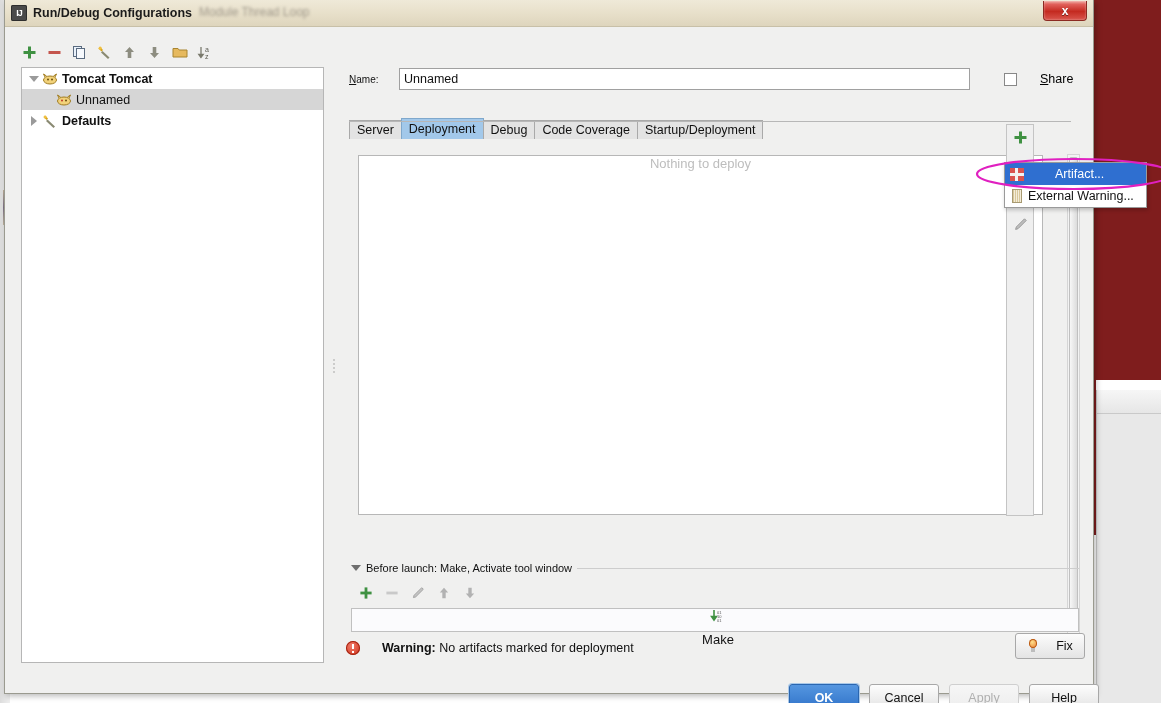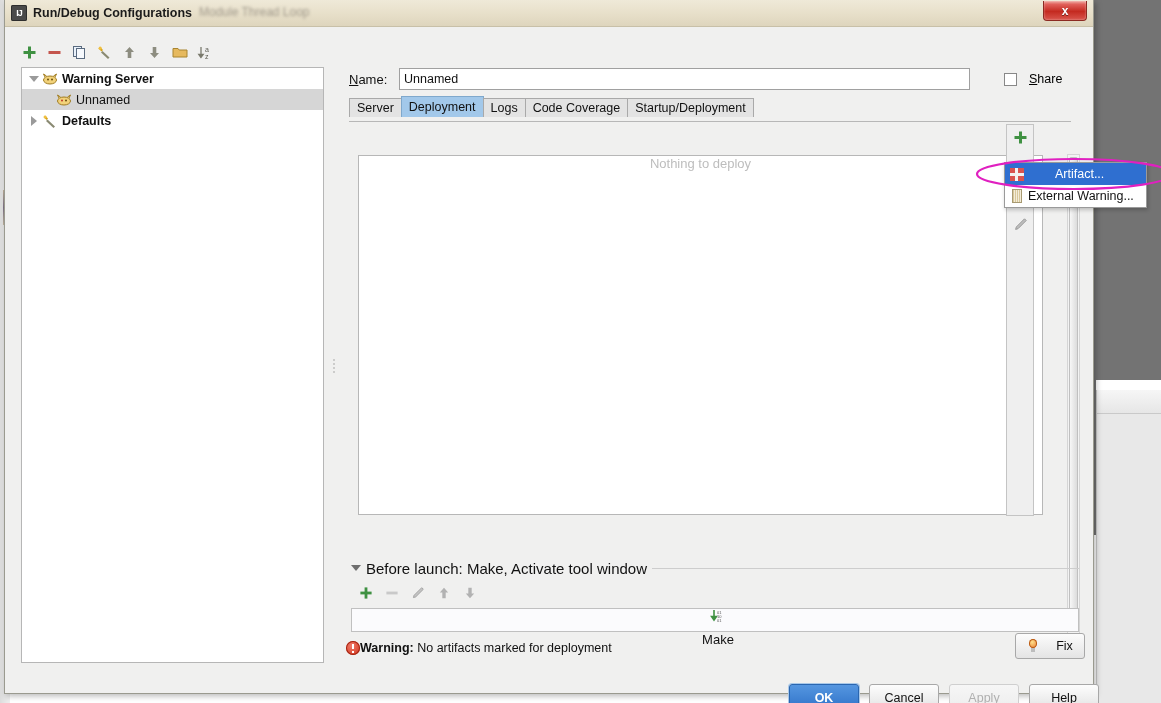--- a/index.html
+++ b/index.html
@@ -4,21 +4,21 @@
 <style>
   * { box-sizing: border-box; }
   html, body {
     margin: 0; padding: 0;
     width: 1161px; height: 703px;
     overflow: hidden;
     font-family: "Liberation Sans", sans-serif;
     font-size: 12px;
     background: #ffffff;
   }
-  #root { position: relative; width: 1161px; height: 535px; background: #737373; }
+  #root { position: relative; width: 1161px; height: 535px; background: #7f1d1d; }
 
   
   .bg-window-right {
     position: absolute; left: 1096px; top: 413px; width: 65px; height: 290px;
     background: #e8e8e8; border-left: 1px solid #c9c9c9; border-top: 1px solid #c9c9c9;
   }
   .bg-window-right-top {
     position: absolute; left: 1096px; top: 390px; width: 65px; height: 23px;
     background: linear-gradient(#f6f6f6, #e6e6e6);
     border-left: 1px solid #c9c9c9;
@@ -110,31 +110,31 @@
   .splitter {
     position: absolute; left: 325px; top: 40px; width: 12px; height: 596px;
   }
   .splitter .dots { position:absolute; left:3px; top:290px; width:6px; height:18px; opacity:.35;}
   .splitter .dots i { display:block; width:2px;height:2px;background:#8a8a8a;margin:2px 0 0 0;}
 
   
   .right-pane { position: absolute; left: 337px; top: 6px; width: 745px; height: 620px; }
 
   .name-row { position:absolute; left:7px; top:34px; width: 735px; height: 24px; display:flex; align-items:center; }
-  .name-label { font-size: 13px; color:#111; width: 50px; }
+  .name-label { font-size: 10px; color:#111; width: 50px; }
   .name-label u { text-decoration: underline; }
   .name-input {
     width: 571px; height: 22px; background:#fff; border: 1px solid #a0a0a0;
     padding: 0 4px; font-size: 12.5px; color:#111; line-height: 20px;
   }
-  .share-wrap { display:flex; align-items:center; gap:12px; margin-left: 34px; font-size: 12.5px; }
+  .share-wrap { display:flex; align-items:center; gap:23px; margin-left: 34px; font-size: 12.5px; }
   .cbox { width:13px;height:13px;border:1px solid #888; background:#fff; }
 
   
-  .tabs { position:absolute; left:7px; top:64px; width: 730px; height: 20px; display:flex; align-items:flex-end; }
+  .tabs { position:absolute; left:7px; top:86px; width: 730px; height: 20px; display:flex; align-items:flex-end; }
   .tab {
     height: 19px; padding: 0 7px; font-size: 12.5px; color:#111;
     display:flex; align-items:center;
     border: 1px solid #a9a9a9; border-bottom: none; background: #e3e3e3;
     margin-right: -1px;
   }
   .tab.active { background: #a2c8ea; border-color:#7fa8cc; font-weight: normal; height: 21px; }
   .tab.first { border-left: 1px solid #a9a9a9; }
 
   .tabcontent {
@@ -168,27 +168,27 @@
   .dlg-scroll .thumb {
     position:absolute; left:1px; top: 2px; width: 9px; height: 465px;
     background: linear-gradient(90deg,#f7f7f7,#dcdcdc);
     border:1px solid #c0c0c0; border-radius:2px;
   }
 
   
   .before-launch { position:absolute; left:9px; top:527px; width:728px; }
   .bl-header { display:flex; align-items:center; gap:5px; height:16px; }
   .bl-header .tri { width:0;height:0;border-left:5px solid transparent;border-right:5px solid transparent;border-top:6px solid #6e6e6e; }
-  .bl-header .txt { font-size:15px; color:#111; white-space:nowrap;}
+  .bl-header .txt { font-size:11px; color:#111; white-space:nowrap;}
   .bl-header .line { flex:1; height:1px; background:#cdcdcd; }
   .bl-tools { display:flex; align-items:center; gap:12px; height:24px; margin-top:6px; padding-left:8px;}
   .bl-list { margin-top:2px; height:24px; background:#fbfbfd; border:1px solid #c0c0c0; display:flex; align-items:center; padding-left:6px; gap:6px;flex-direction:column; }
   .bl-list .lbl { font-size:13px; color:#111; }
 
-  .warn-row { position:absolute; left:4px; top:608px; display:flex; align-items:center; gap:0; }
+  .warn-row { position:absolute; left:4px; top:608px; display:flex; align-items:center; gap:22px; }
   .warn-ico {
     width:14px;height:14px;border-radius:50%;
     background: radial-gradient(circle at 40% 35%, #f07c6b, #cf2f17);
     position:relative; box-shadow: inset 0 0 0 1px #a32411;
   }
   .warn-ico::before{content:"";position:absolute;left:6px;top:3px;width:2px;height:5px;background:#fff;}
   .warn-ico::after{content:"";position:absolute;left:6px;top:9.5px;width:2px;height:2px;background:#fff;}
   .warn-txt { font-size:12.5px; color:#111; }
   .warn-txt b { font-weight:bold; }
 
@@ -323,21 +323,21 @@
               <span class="tri-d"></span>
             </span>
           <span class="tree-ico">
             <svg width="16" height="14" viewBox="0 0 16 14">
                 <ellipse cx="8" cy="8" rx="6.5" ry="4" fill="#f2d27a" stroke="#a07c22"></ellipse>
                 <path d="M3 5 L1.5 2 L4.5 4 M13 5 L14.5 2 L11.5 4" stroke="#a07c22" fill="#f2d27a"></path>
                 <circle cx="6" cy="7.5" r="1" fill="#6a4f10"></circle>
                 <circle cx="10" cy="7.5" r="1" fill="#6a4f10"></circle>
               </svg>
           </span>
-          <span class="tree-label bold">Warning Server</span>
+          <span class="tree-label bold">Tomcat Tomcat</span>
         </div>
         <div class="tree-row selected">
           <span class="tw"></span>
           <span class="tw"></span>
           <span class="tree-ico">
             <svg width="16" height="14" viewBox="0 0 16 14">
                 <ellipse cx="8" cy="8" rx="6.5" ry="4" fill="#f2d27a" stroke="#a07c22"></ellipse>
                 <path d="M3 5 L1.5 2 L4.5 4 M13 5 L14.5 2 L11.5 4" stroke="#a07c22" fill="#f2d27a"></path>
                 <circle cx="6" cy="7.5" r="1" fill="#c0392b"></circle>
                 <circle cx="10" cy="7.5" r="1" fill="#6a4f10"></circle>
@@ -376,21 +376,21 @@
           <div class="name-input" title="Unnamed">Unnamed</div>
           <span class="share-wrap">
             <span class="cbox"></span>
             <span><u>S</u>hare</span>
           </span>
         </div>
 
         <div class="tabs">
           <div class="tab first">Server</div>
           <div class="tab active">Deployment</div>
-          <div class="tab">Logs</div>
+          <div class="tab">Debug</div>
           <div class="tab">Code Coverage</div>
           <div class="tab">Startup/Deployment</div>
         </div>
 
         <div class="tabcontent">
 
 
           <div class="deploy-area">
             <span class="nothing">Nothing to deploy</span>
           </div>

